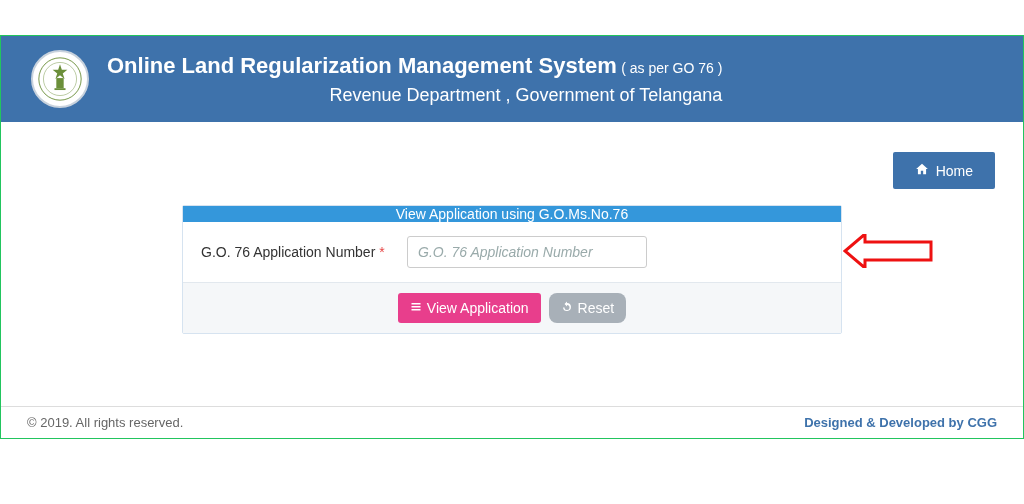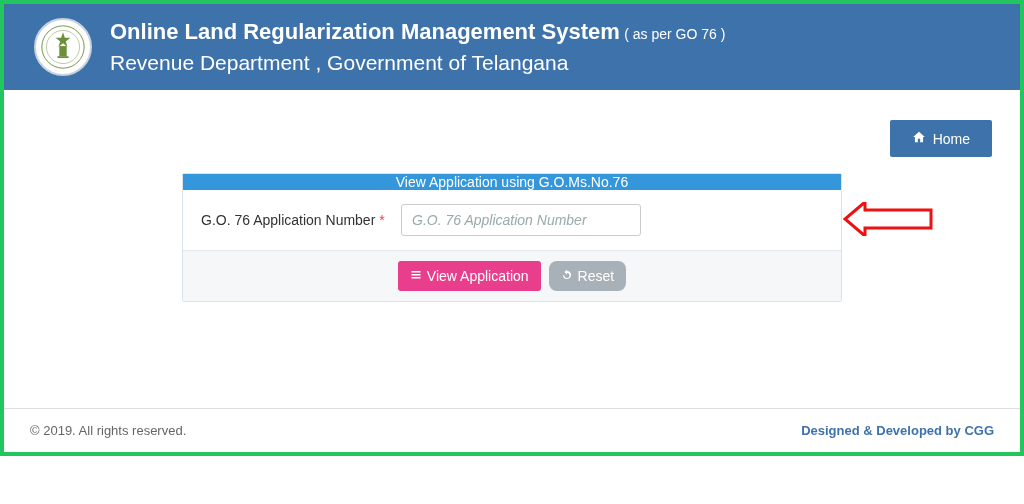--- a/index.html
+++ b/index.html
@@ -1,38 +1,38 @@
 <!DOCTYPE html>
 <html><head>
   <meta charset="utf-8">
   <style>
     * { box-sizing: border-box; margin: 0; padding: 0; }
     body { font-family: Arial, sans-serif; background: #fff; }
-    .container { width: 1024px; height: 456px; position: relative; border: 4px solid #22c55e; }
+    .container { width: 1024px; height: 404px; position: relative; border: 1px solid #22c55e; margin-top: 35px; }
     .header { background: #3e72ab; color: #fff; padding: 14px 30px; display: flex; align-items: center; gap: 18px; }
     .emblem { width: 58px; height: 58px; border-radius: 50%; background: #fff; border: 2px solid #c8d2dd; display: flex; align-items: center; justify-content: center; flex-shrink: 0; }
     .emblem svg { width: 46px; height: 46px; }
     .header-text h1 { font-size: 22px; font-weight: bold; display: inline; }
     .header-text .subtitle { font-size: 14px; font-weight: normal; }
-    .header-text .dept { font-size: 21px; margin-top: 6px; font-weight: normal; }
+    .header-text .dept { font-size: 18px; margin-top: 6px; font-weight: normal; text-align: right; }
     .top-actions { padding: 30px 28px 8px; display: flex; justify-content: flex-end; }
     .home-btn { background: #3e72ab; color: #fff; border: none; padding: 10px 22px; font-size: 14px; cursor: pointer; border-radius: 2px; display: flex; align-items: center; gap: 7px; }
     .panel { width: 660px; margin: 8px auto 0; border: 1px solid #d6e3f0; border-radius: 2px; }
     .panel-header { background: #3497db; color: #fff; text-align: center; padding: 0; font-size: 14px; }
-    .panel-body { padding: 14px 18px; display: flex; align-items: center; gap: 0; position: relative; }
+    .panel-body { padding: 14px 18px; display: flex; align-items: center; gap: 6px; position: relative; }
     .field-label { width: 200px; font-size: 14px; color: #333; }
     .req { color: #e64545; }
     .field-input { flex: 0 0 240px; height: 32px; padding: 4px 10px; border: 1px solid #ccc; border-radius: 3px; font-size: 14px; color: #555; font-style: italic; }
     .field-input::placeholder { color: #9aa; font-style: italic; }
     .panel-footer { background: #f5f7f9; border-top: 1px solid #e2e8ee; padding: 10px; display: flex; justify-content: center; gap: 8px; }
     .btn { border: none; padding: 7px 12px; font-size: 14px; color: #fff; cursor: pointer; border-radius: 3px; display: inline-flex; align-items: center; gap: 5px; }
     .btn-view { background: #e83e8c; }
     .btn-reset { background: #a8b0b8; border-radius: 8px; }
     .arrow-annot { position: absolute; left: 660px; top: 12px; }
-    .footer { position: absolute; bottom: 0; left: 0; right: 0; border-top: 1px solid #ddd; padding: 14px 26px; display: flex; justify-content: space-between; font-size: 13px; color: #666; }
+    .footer { position: absolute; bottom: 0; left: 0; right: 0; border-top: 1px solid #ddd; padding: 8px 26px; display: flex; justify-content: space-between; font-size: 13px; color: #666; }
     .footer .credit { color: #3e72ab; font-weight: bold; }
     .icon { display: inline-block; }
   </style>
 </head>
 <body>
 
 <div class="container">
 
   <div class="header">
     <div class="emblem">

